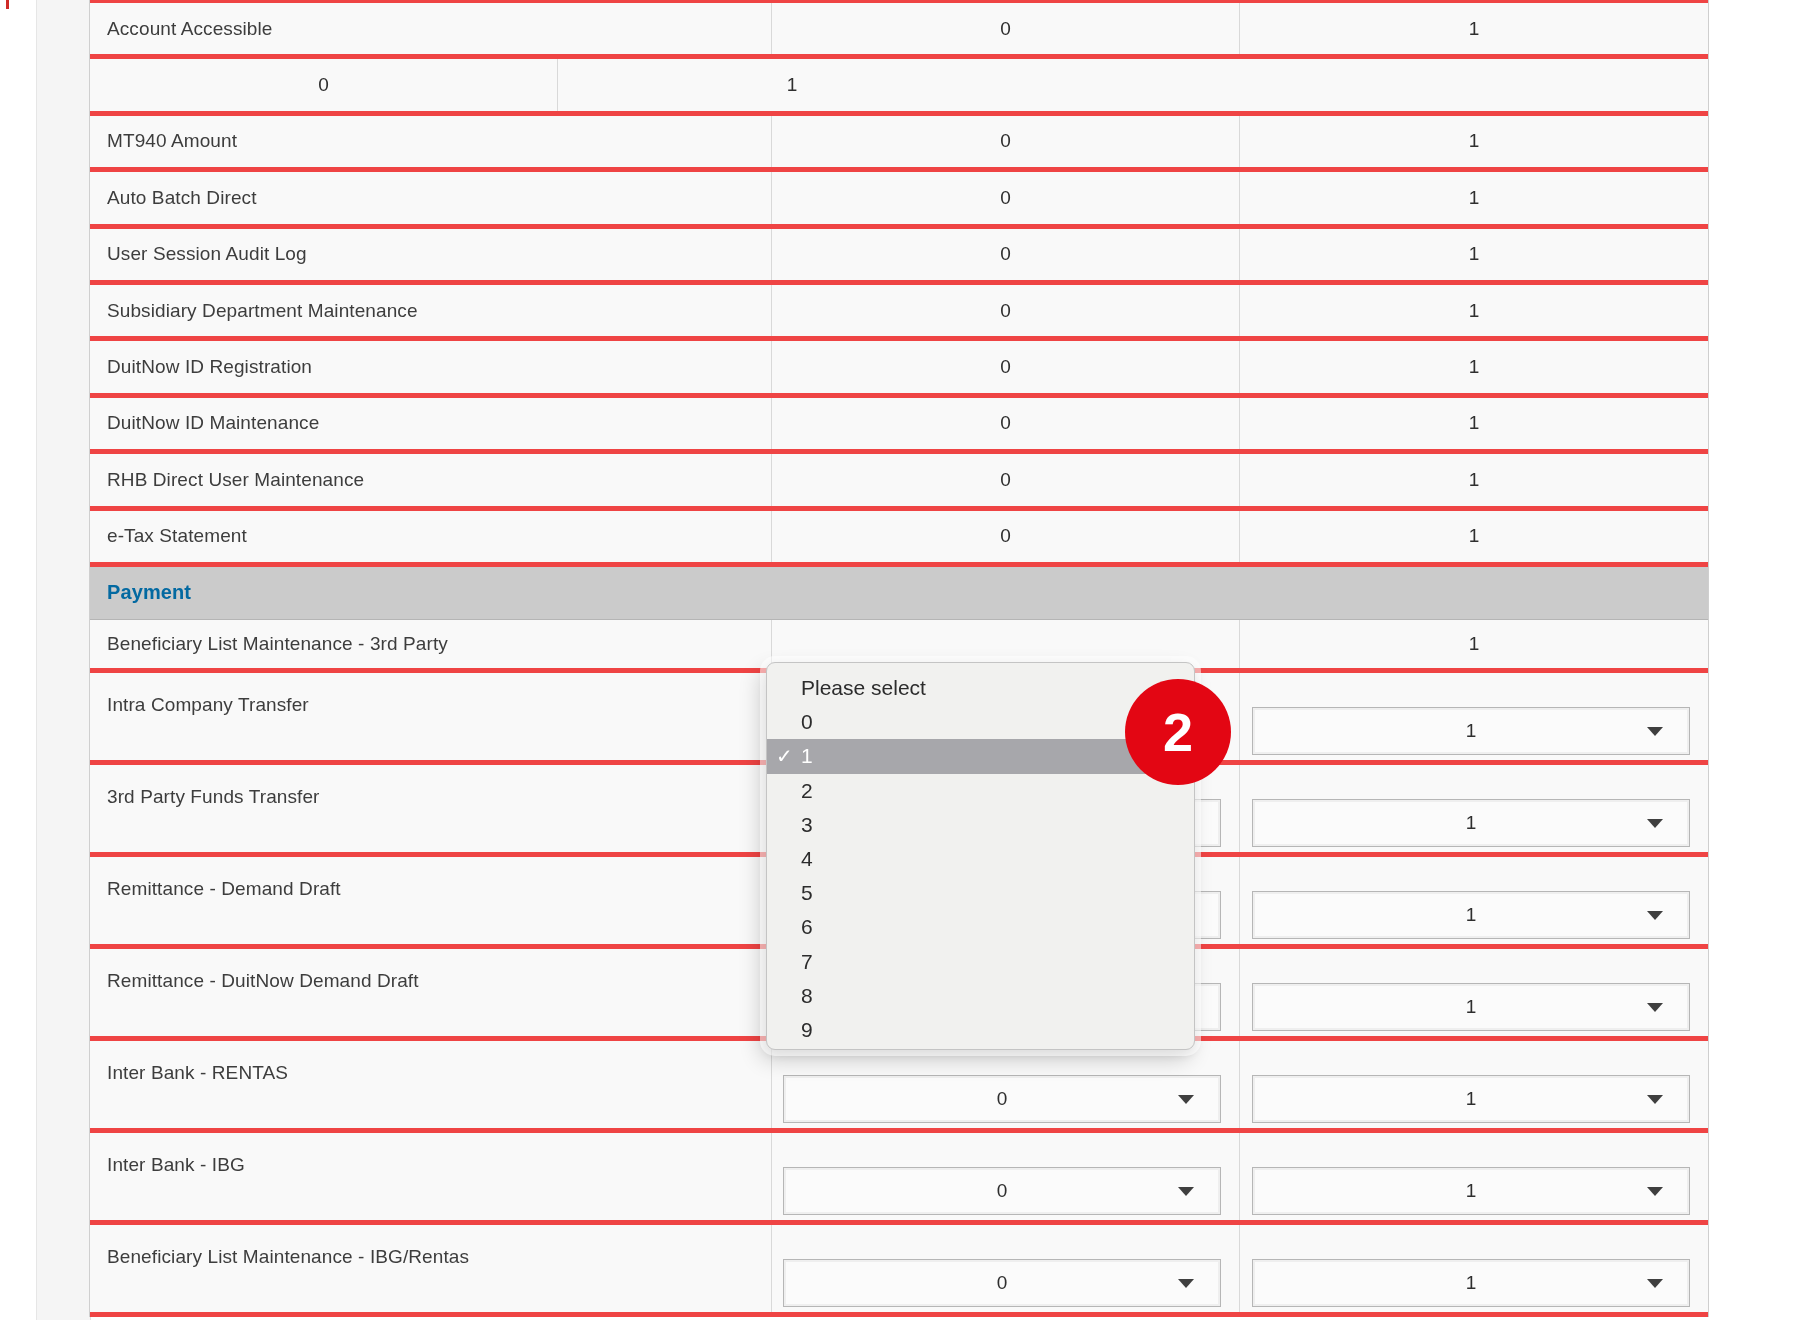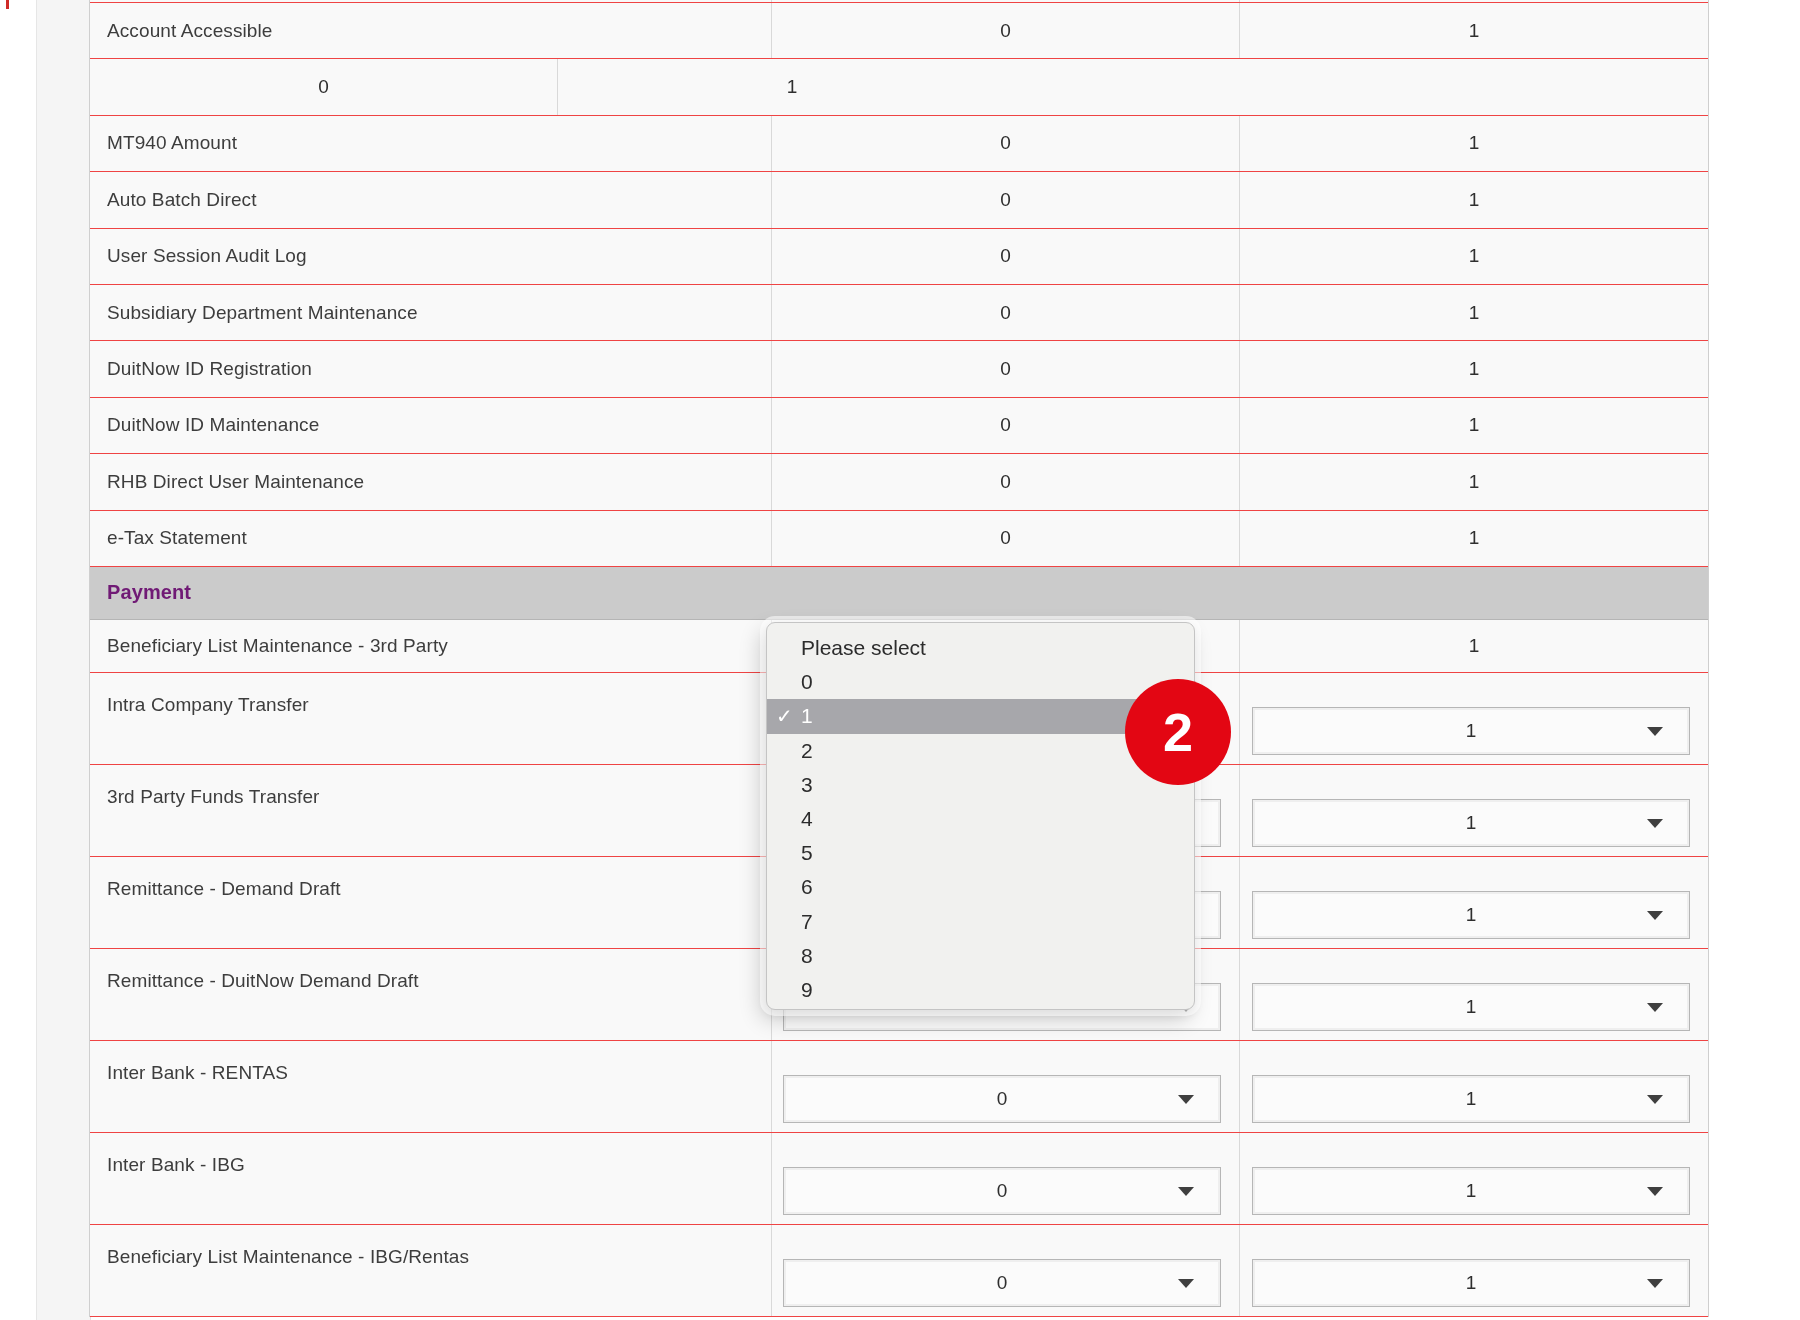--- a/index.html
+++ b/index.html
@@ -11,51 +11,51 @@
   
   .red-dash{position:absolute;left:6px;top:0;width:3px;height:9px;background:#cf2a27;}
   
   .gutter{position:absolute;left:36px;top:0;width:53px;height:1320px;
     background:#f5f5f5;border-left:1px solid #e6e6e6;border-right:1px solid #e2e2e2;}
 
   
   .tbl{position:absolute;left:89px;top:-52px;width:1620px;
     border-left:1px solid #cfcfcf;border-right:1px solid #cfcfcf;box-sizing:border-box;}
   .row{position:relative;display:flex;width:100%;background:#f9f9f9;
-    border-bottom:1px solid #ef4444;box-sizing:border-box;}
+    border-bottom:5px solid #ef4444;box-sizing:border-box;}
   .row-cut{height:55px;}
   .row-std{height:56.4px;}
   .row-benef3p{height:53px;}
   .row-tall{height:92px;text-align:right;}
   .c1,.c2,.c3{box-sizing:border-box;height:100%;display:flex;align-items:center;}
   .c1{width:682px;border-right:1px solid #d9d9d9;padding-left:17px;}
   .c2{width:468px;border-right:1px solid #d9d9d9;justify-content:center;}
   .c3{width:468px;justify-content:center;}
   .row-tall .c1{align-items:flex-start;padding-top:21px;}
   .lbl{font-size:19px;color:#3d3d3d;letter-spacing:0.1px;}
   .val{font-size:19px;color:#2f2f2f;}
   
   .band{position:relative;width:100%;height:53px;background:#cbcbcb;
     border-bottom:1px solid #b5b5b5;box-sizing:border-box;
     display:flex;align-items:center;padding-left:17px;}
-  .band .lbl{font-weight:bold;font-size:20px;color:#701a75;}
+  .band .lbl{font-weight:bold;font-size:20px;color:#0369a1;}
 
   
   .sel{position:absolute;top:34px;height:48px;width:438px;
     background:#fbfbfb;border:1px solid #b6b6b6;box-shadow:inset 0 0 0 2px #efefef;
     box-sizing:border-box;display:flex;align-items:center;justify-content:center;}
   .sel-mid{left:693px;}
   .sel-right{left:1162px;}
   .sel .val{font-size:19px;color:#2e2e2e;}
   .caret{position:absolute;right:26px;top:19px;width:0;height:0;
     border-left:8px solid transparent;border-right:8px solid transparent;
     border-top:9px solid #3f3f3f;}
 
   
-  .popup{position:absolute;left:766px;top:622px;width:429px;height:388px;
+  .popup{position:absolute;left:766px;top:662px;width:429px;height:388px;
     background:#f1f1ef;border:1px solid #c4c4c4;border-radius:9px;
     box-shadow:0 0 0 6px rgba(255,255,255,0.55), -5px 9px 22px rgba(0,0,0,0.20), 0 4px 10px rgba(0,0,0,0.12);
     box-sizing:border-box;padding-top:8px;z-index:10;overflow:hidden;}
   .opt{position:relative;height:34.2px;display:flex;align-items:center;
     padding-left:34px;font-size:21px;color:#2c2c2c;box-sizing:border-box;}
   .opt.selected{background:#a7a7ab;color:#ffffff;}
   .check{position:absolute;left:9px;top:50%;transform:translateY(-50%);
     font-size:20px;color:#ffffff;}
 
   

